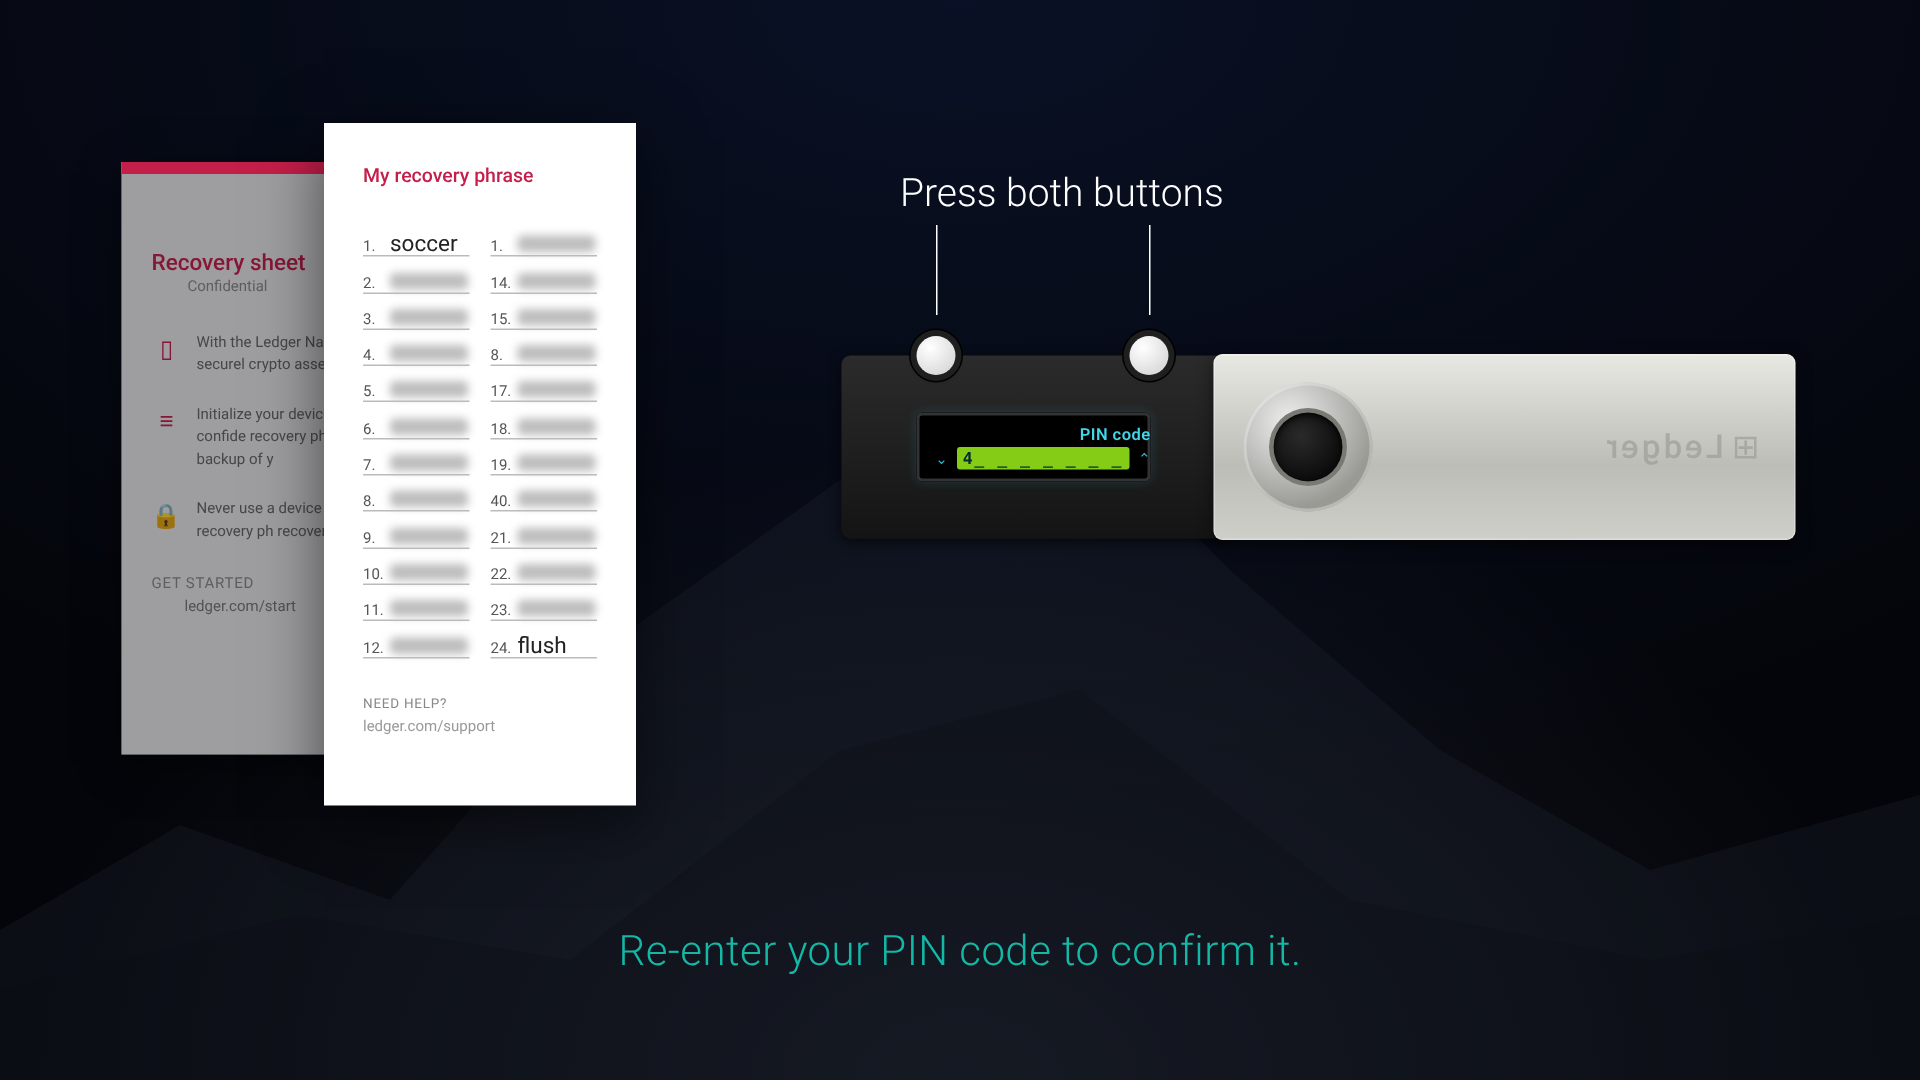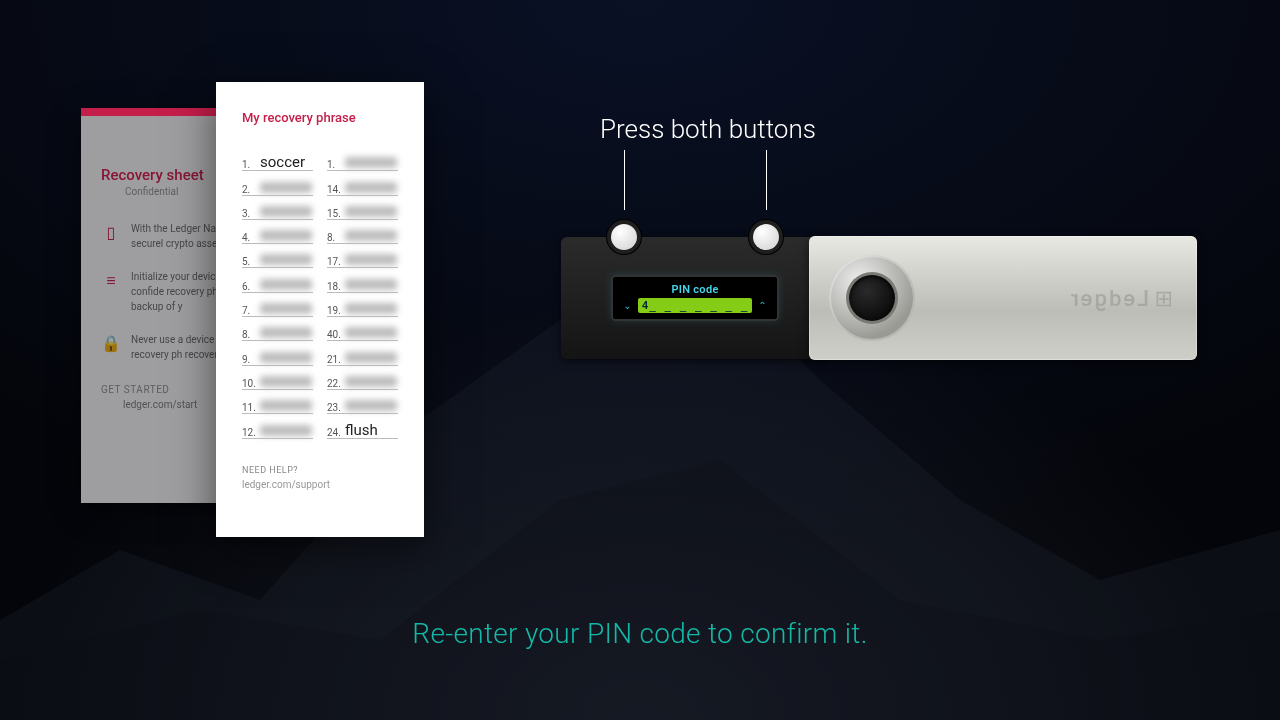--- a/index.html
+++ b/index.html
@@ -31,23 +31,23 @@
     box-shadow:0 3px 10px rgba(0,0,0,.5),inset 0 0 0 1px rgba(255,255,255,.3);
     display:flex;align-items:center;justify-content:flex-end;padding-right:24px;box-sizing:border-box;}
   .swivel-ring{position:absolute;left:268px;top:18px;width:86px;height:86px;border-radius:50%;
     background:radial-gradient(circle at 35% 30%,#eee,#9a9a95 70%);
     box-shadow:inset 0 0 0 2px rgba(255,255,255,.3);}
   .swivel-hole{position:absolute;left:288px;top:38px;width:46px;height:46px;border-radius:50%;
     background:radial-gradient(circle at 40% 35%,#2a2a2a,#000);
     box-shadow:inset 0 2px 4px rgba(0,0,0,.8),0 0 0 3px #7a7a75;}
   .brand{color:#9e9e99;font-size:22px;letter-spacing:2px;transform:scaleX(-1);font-weight:500;opacity:.7;}
   .brand::before{content:"⊞ ";letter-spacing:0;}
-  .screen{position:absolute;left:50px;top:38px;width:168px;height:46px;border-radius:4px;
+  .screen{position:absolute;left:50px;top:38px;width:156px;height:46px;border-radius:4px;
     background:#000;box-shadow:inset 0 0 0 2px #333,0 0 8px rgba(90,216,255,.15);
-    display:flex;flex-direction:column;align-items:center;justify-content:center;}
+    display:flex;flex-direction:column;align-items:flex-end;justify-content:center;}
   .screen-title{color:#41d6e8;font-size:11px;font-weight:600;margin-bottom:2px;letter-spacing:.3px;}
   .screen-row{display:flex;align-items:center;gap:6px;}
   .chev{color:#2bb8cc;font-size:10px;}
   .pin-box{background:#84cc16;color:#052a30;font-size:11px;font-weight:700;
     padding:1px 4px;border-radius:2px;font-family:monospace;letter-spacing:1px;}
   .pin-box .rest{opacity:.85;color:#063238;}
   .hw-btn{position:absolute;top:-13px;width:26px;height:26px;border-radius:50%;
     background:radial-gradient(circle at 35% 30%,#fff,#cfcfcf);
     box-shadow:0 0 0 4px rgba(255,255,255,.12),0 0 0 5px #000,0 2px 4px rgba(0,0,0,.6);}
   .hw-btn.b1{left:50px;} .hw-btn.b2{left:192px;}

